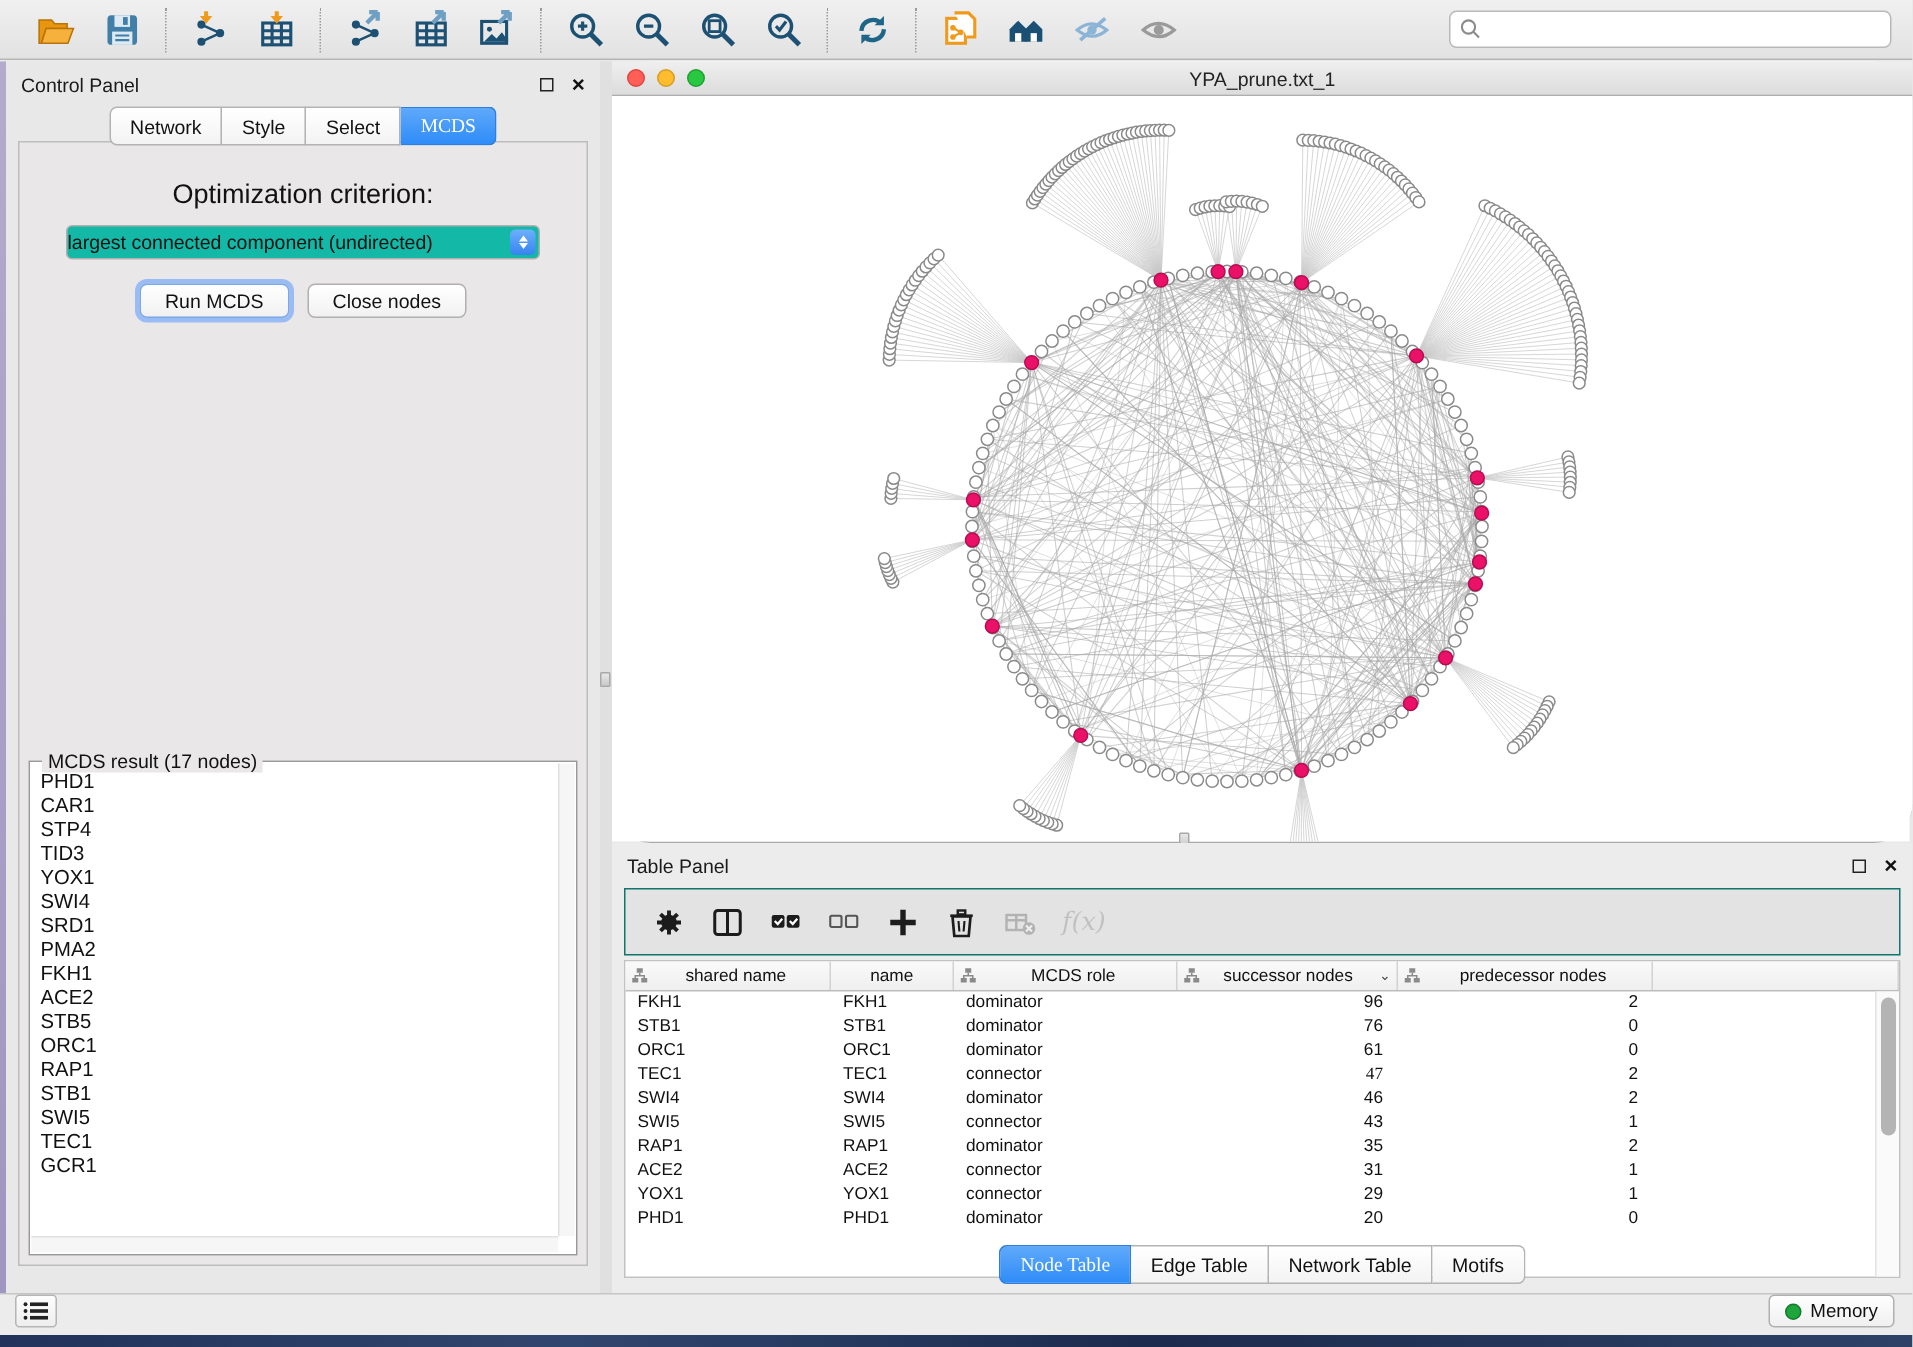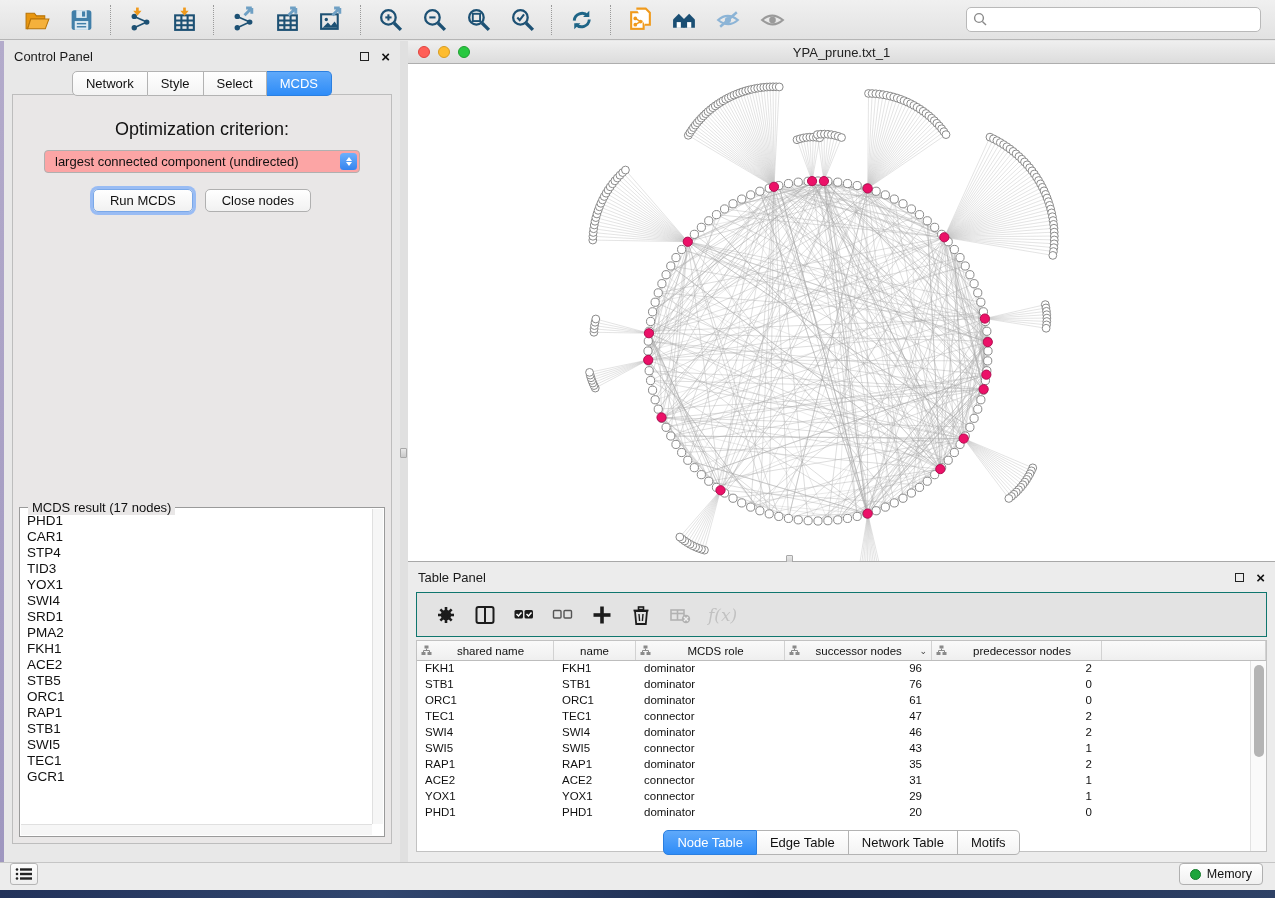--- a/index.html
+++ b/index.html
@@ -29,26 +29,26 @@
   #control-panel { left:4px; top:41px; width:396px; height:821px; background:#e8e8e8; }
   .panel-head { height:30px; display:flex; align-items:center; padding:0 10px; font-size:13px; color:#1a1a1a; }
   .panel-head .spacer { flex:1; }
   .float-box { width:9px; height:9px; border:1.5px solid #222; margin-right:12px; cursor:pointer; }
   .close-x { font-size:15px; font-weight:bold; color:#111; line-height:1; cursor:pointer; }
   .seg { display:flex; justify-content:center; position:relative; z-index:2; }
   .seg-btn { border:1px solid #b3b3b3; border-left:none; background:linear-gradient(#ffffff,#f3f3f3);
              font-size:13px; color:#111; padding:4px 13px; cursor:pointer; font-family:inherit; }
   .seg-btn:first-child { border-left:1px solid #b3b3b3; border-radius:5px 0 0 5px; }
   .seg-btn:last-child { border-radius:0 5px 5px 0; }
-  .seg-btn.active { background:linear-gradient(#5fa9fa,#2e8cf8); color:#fff; border-color:#2b7fe0; }
+  .seg-btn.active { background:linear-gradient(#5fa9fa,#2e8cf8); color:#fff; border-color:#2b7fe0;font-family:Liberation Serif, serif; }
   #cp-pane { position:absolute; left:8px; top:53px; width:380px; height:750px; background:#e9e7e7;
              border:1px solid #bdbdbd; }
   #opt-label { text-align:center; margin-top:24px; font-size:18px; color:#111; }
-  #criterion-select { margin:10px auto 0; width:316px; height:23px; background:#fca5a5; border:1px solid #b0b0b0;
-                      border-radius:4px; display:flex; align-items:center; padding-left:10px; font-size:13px;
+  #criterion-select { margin:10px auto 0; width:316px; height:23px; background:#14b8a6; border:1px solid #b0b0b0;
+                      border-radius:4px; display:flex; align-items:center; font-size:13px;
                       color:#111; position:relative; cursor:pointer; }
   #criterion-stepper { position:absolute; right:2px; top:2px; width:17px; height:17px; border-radius:3.5px;
                        background:linear-gradient(#6db0fc,#3584ef); display:flex; flex-direction:column;
                        align-items:center; justify-content:center; gap:1px; }
   #criterion-stepper i { width:0; height:0; border-left:3.5px solid transparent; border-right:3.5px solid transparent; }
   #criterion-stepper .up { border-bottom:4px solid #fff; }
   #criterion-stepper .dn { border-top:4px solid #fff; }
   #cp-buttons { display:flex; justify-content:center; gap:12px; margin-top:16px; }
   .mac-btn { background:linear-gradient(#ffffff,#f1f1f1); border:1px solid #b0b0b0; border-radius:5px;
              font-size:13px; color:#111; padding:3px 16px; cursor:pointer; font-family:inherit; }
@@ -61,21 +61,21 @@
   #mcds-list div { line-height:16px; }
   #mcds-vtrack { position:absolute; right:1px; top:1px; width:11px; bottom:12px; background:#f6f6f6; border-left:1px solid #e0e0e0; }
   #mcds-htrack { position:absolute; left:1px; bottom:1px; height:11px; right:12px; background:#f6f6f6; border-top:1px solid #e0e0e0; }
 
   
   #v-splitter { left:400px; top:41px; width:8px; height:821px; background:#e0e0e0; }
   .grip { position:absolute; width:7px; height:10px; background:linear-gradient(#e8e8e8,#c9c9c9);
           border:1px solid #a8a8a8; border-radius:1px; }
 
   
-  #net-window { left:408px; top:41px; width:867px; height:521px; background:#fff; border-bottom:1px solid #a8a8a8; }
+  #net-window { left:408px; top:41px; width:867px; height:521px; background:#fff; border-bottom:1px solid #a8a8a8;border-radius:26px; }
   #net-titlebar { height:23px; background:linear-gradient(#efefef,#dcdcdc); border-bottom:1px solid #aeaeae;
                   display:flex; align-items:center; position:relative; }
   .tl { width:12px; height:12px; border-radius:50%; margin-left:8px; cursor:pointer; }
   .tl.red { background:#ff5f57; border:.5px solid #e0443e; margin-left:10px; }
   .tl.yellow { background:#febc2e; border:.5px solid #d89c22; }
   .tl.green { background:#28c840; border:.5px solid #1f9f31; }
   #net-title { position:absolute; left:0; right:0; text-align:center; font-size:13px; color:#222; }
   #net-canvas { position:relative; width:865px; height:497px; background:#fff; }
   #net-svg { position:absolute; inset:0; }
 
@@ -1385,21 +1385,21 @@
           <div class="td" style="width: 137px;">ORC1</div>
           <div class="td" style="width: 82px;">ORC1</div>
           <div class="td" style="width: 149px;">dominator</div>
           <div class="td num" style="width: 147px;">61</div>
           <div class="td num" style="width: 170px;">0</div>
         </div>
         <div class="tr">
           <div class="td" style="width: 137px;">TEC1</div>
           <div class="td" style="width: 82px;">TEC1</div>
           <div class="td" style="width: 149px;">connector</div>
-          <div class="td num" style="width: 147px;">47</div>
+          <div class="td num" style="width: 147px; font-family: Liberation Serif, serif;">47</div>
           <div class="td num" style="width: 170px;">2</div>
         </div>
         <div class="tr">
           <div class="td" style="width: 137px;">SWI4</div>
           <div class="td" style="width: 82px;">SWI4</div>
           <div class="td" style="width: 149px;">dominator</div>
           <div class="td num" style="width: 147px;">46</div>
           <div class="td num" style="width: 170px;">2</div>
         </div>
         <div class="tr">

